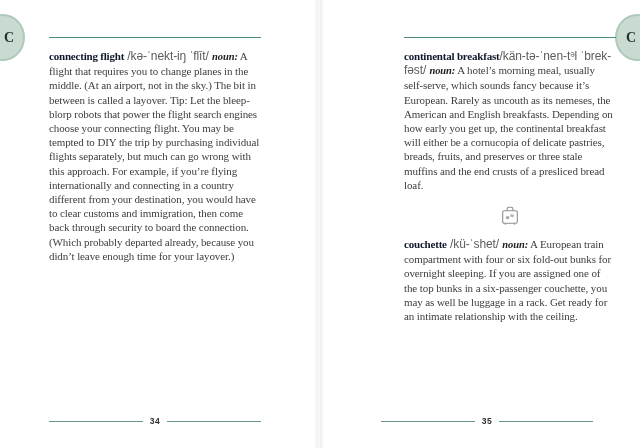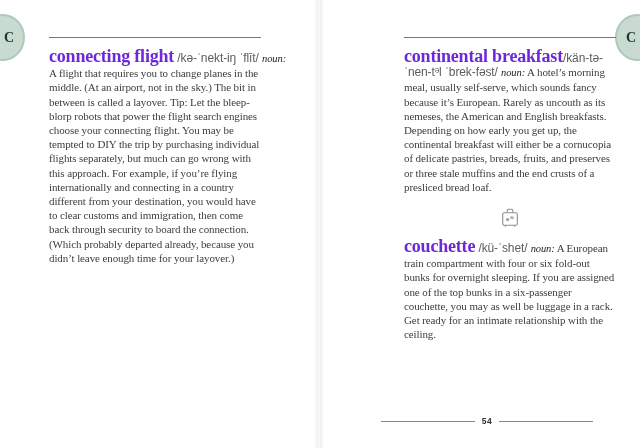--- a/index.html
+++ b/index.html
@@ -37,28 +37,28 @@
   .col-left{left:49px;}
   .col-right{left:404px;}
   .rule{height:0;border-top:1.5px solid #4d8a7d;}
   .entry{
     margin:11px 0 0 0;
     font-size:11px;line-height:14.2px;color:#3d3d3d;
     letter-spacing:-0.1px;
   }
   .head-nowrap{white-space:nowrap;}
   .term{
-    font-weight:700;font-size:18px;color:#6d28d9;
+    font-weight:700;font-size:11px;color:#0f172a;
     letter-spacing:-0.2px;
   }
   .pron{
     font-family:"Liberation Sans", sans-serif;
     font-size:12px;color:#5c5c5c;letter-spacing:-0.1px;
   }
-  .pos{font-weight:400;font-style:italic;font-size:10.5px;color:#222222;margin-top:44px;}
+  .pos{font-weight:700;font-style:italic;font-size:10.5px;color:#222222;margin-top:44px;}
   .icon-row{text-align:center;margin:12px 0 9px 0;height:24px;}
   .icon-row svg{display:inline-block;vertical-align:middle;}
   
   .footer{
     position:absolute;top:415px;width:212px;height:12px;
     display:flex;align-items:center;gap:7px;
   }
   .footer-left{left:49px;}
   .footer-right{left:381px;}
   .footer .line{flex:1;height:0;border-top:1px solid #67978b;}
@@ -95,22 +95,27 @@
         <path d="M7.2 6.5 V4.6 a1.4 1.4 0 0 1 1.4 -1.4 h2.8 a1.4 1.4 0 0 1 1.4 1.4 V6.5" fill="none" stroke="#8e8e8e" stroke-width="1.1"></path>
         <circle cx="7.6" cy="13.6" r="1.7" fill="#a3a3a3"></circle>
         <rect x="10.2" y="10.3" width="3.6" height="2.8" fill="#b5b5b5" transform="rotate(14 12 11.7)"></rect>
         <path d="M5.4 19.3 v1.4 M14.6 19.3 v1.4" stroke="#8e8e8e" stroke-width="1.1"></path>
       </svg>
     </div>
 
     <p class="entry" style="margin-top:0;"><span class="head-nowrap"><span class="term">couchette</span><span class="pron"> /kü-ˈshet/ </span><span class="pos">noun:</span></span><span> A European train compartment with four or six fold-out bunks for overnight sleeping. If you are assigned one of the top bunks in a six-passenger couchette, you may as well be luggage in a rack. Get ready for an intimate relationship with the ceiling.</span></p>
   </div>
 
+  <div class="footer footer-left">
+    <div class="line"></div>
+    <span class="num">34</span>
+    <div class="line"></div>
+  </div>
 
   <div class="footer footer-right">
     <div class="line"></div>
-    <span class="num">54</span>
+    <span class="num">35</span>
     <div class="line"></div>
   </div>
 
   <div class="gutter"></div>
 
 </div>
 
 </body></html>

